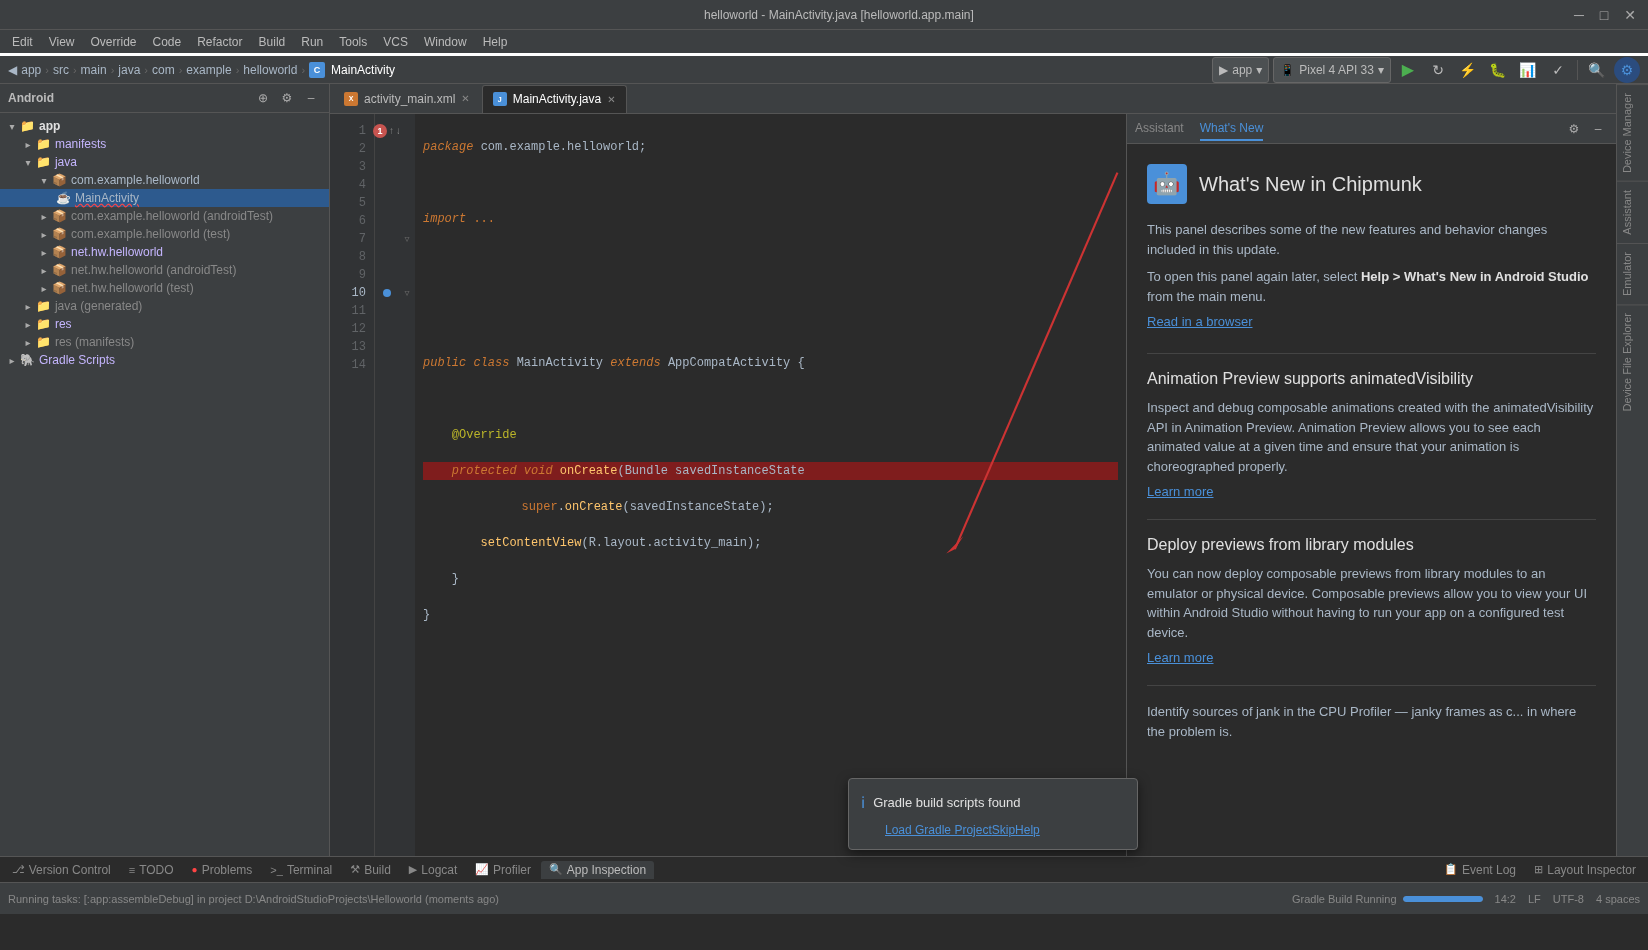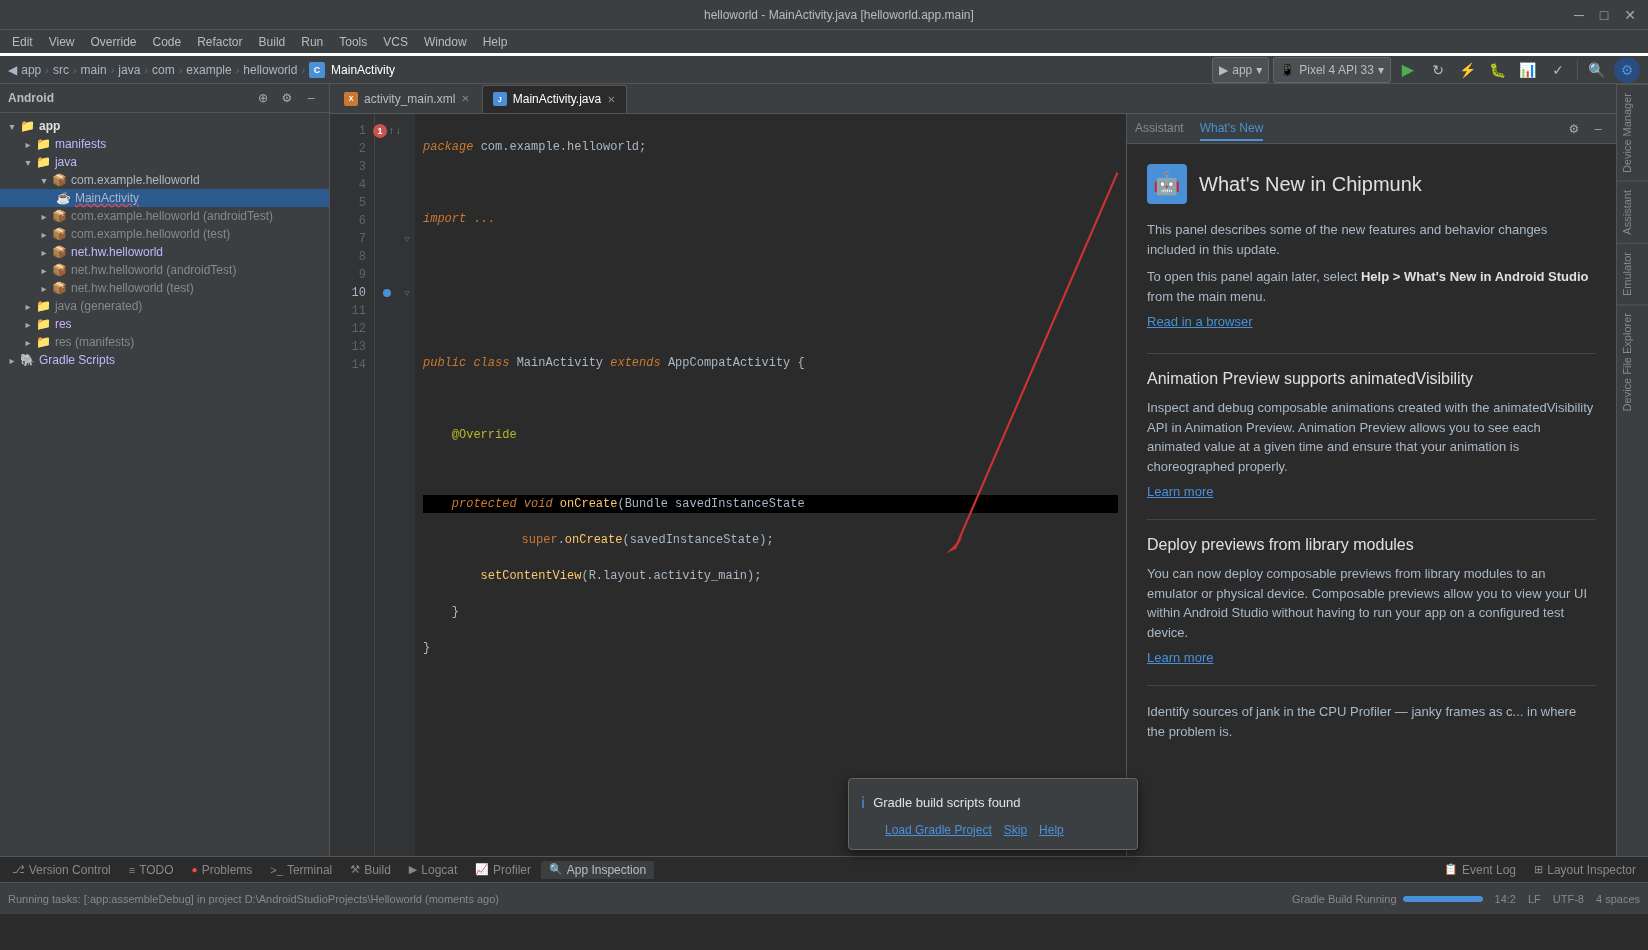--- a/index.html
+++ b/index.html
@@ -289,21 +289,21 @@
       flex: 1;
       padding: 6px 8px;
       font-family: Liberation Mono, monospace;
       font-size: 12px;
       line-height: 18px;
       overflow: auto;
       white-space: pre;
       position: relative;
     }
     .code-line { display: flex; align-items: center; min-height: 18px; }
-    .code-line.highlighted { background: #000000; margin-top: 33px; }
+    .code-line.highlighted { background: #7f1d1d; }
 
     .kw { color: #cc7832; font-style: italic; }
     .kw2 { color: #cc7832; margin-left: 41px; }
     .fn { color: #ffc66d; }
     .cls { color: #a9b7c6; }
     .ann { color: #bbb529; }
     .plain { color: #a9b7c6; }
     .pkg { color: #a9b7c6; }
     .dots { color: #cc7832; }
     .err-badge {
@@ -446,21 +446,21 @@
     .gradle-info-icon {
       color: #4a90d9;
       font-size: 16px;
     }
     .gradle-popup-title {
       color: #e0e0e0;
       font-size: 13px;
     }
     .gradle-popup-actions {
       display: flex;
-      gap: 12px;
+      gap: 0;
       padding-left: 24px;
     }
     .gradle-link {
       color: #4a90d9;
       cursor: pointer;
       font-size: 12px;
       text-decoration: underline;
     }
 
     

